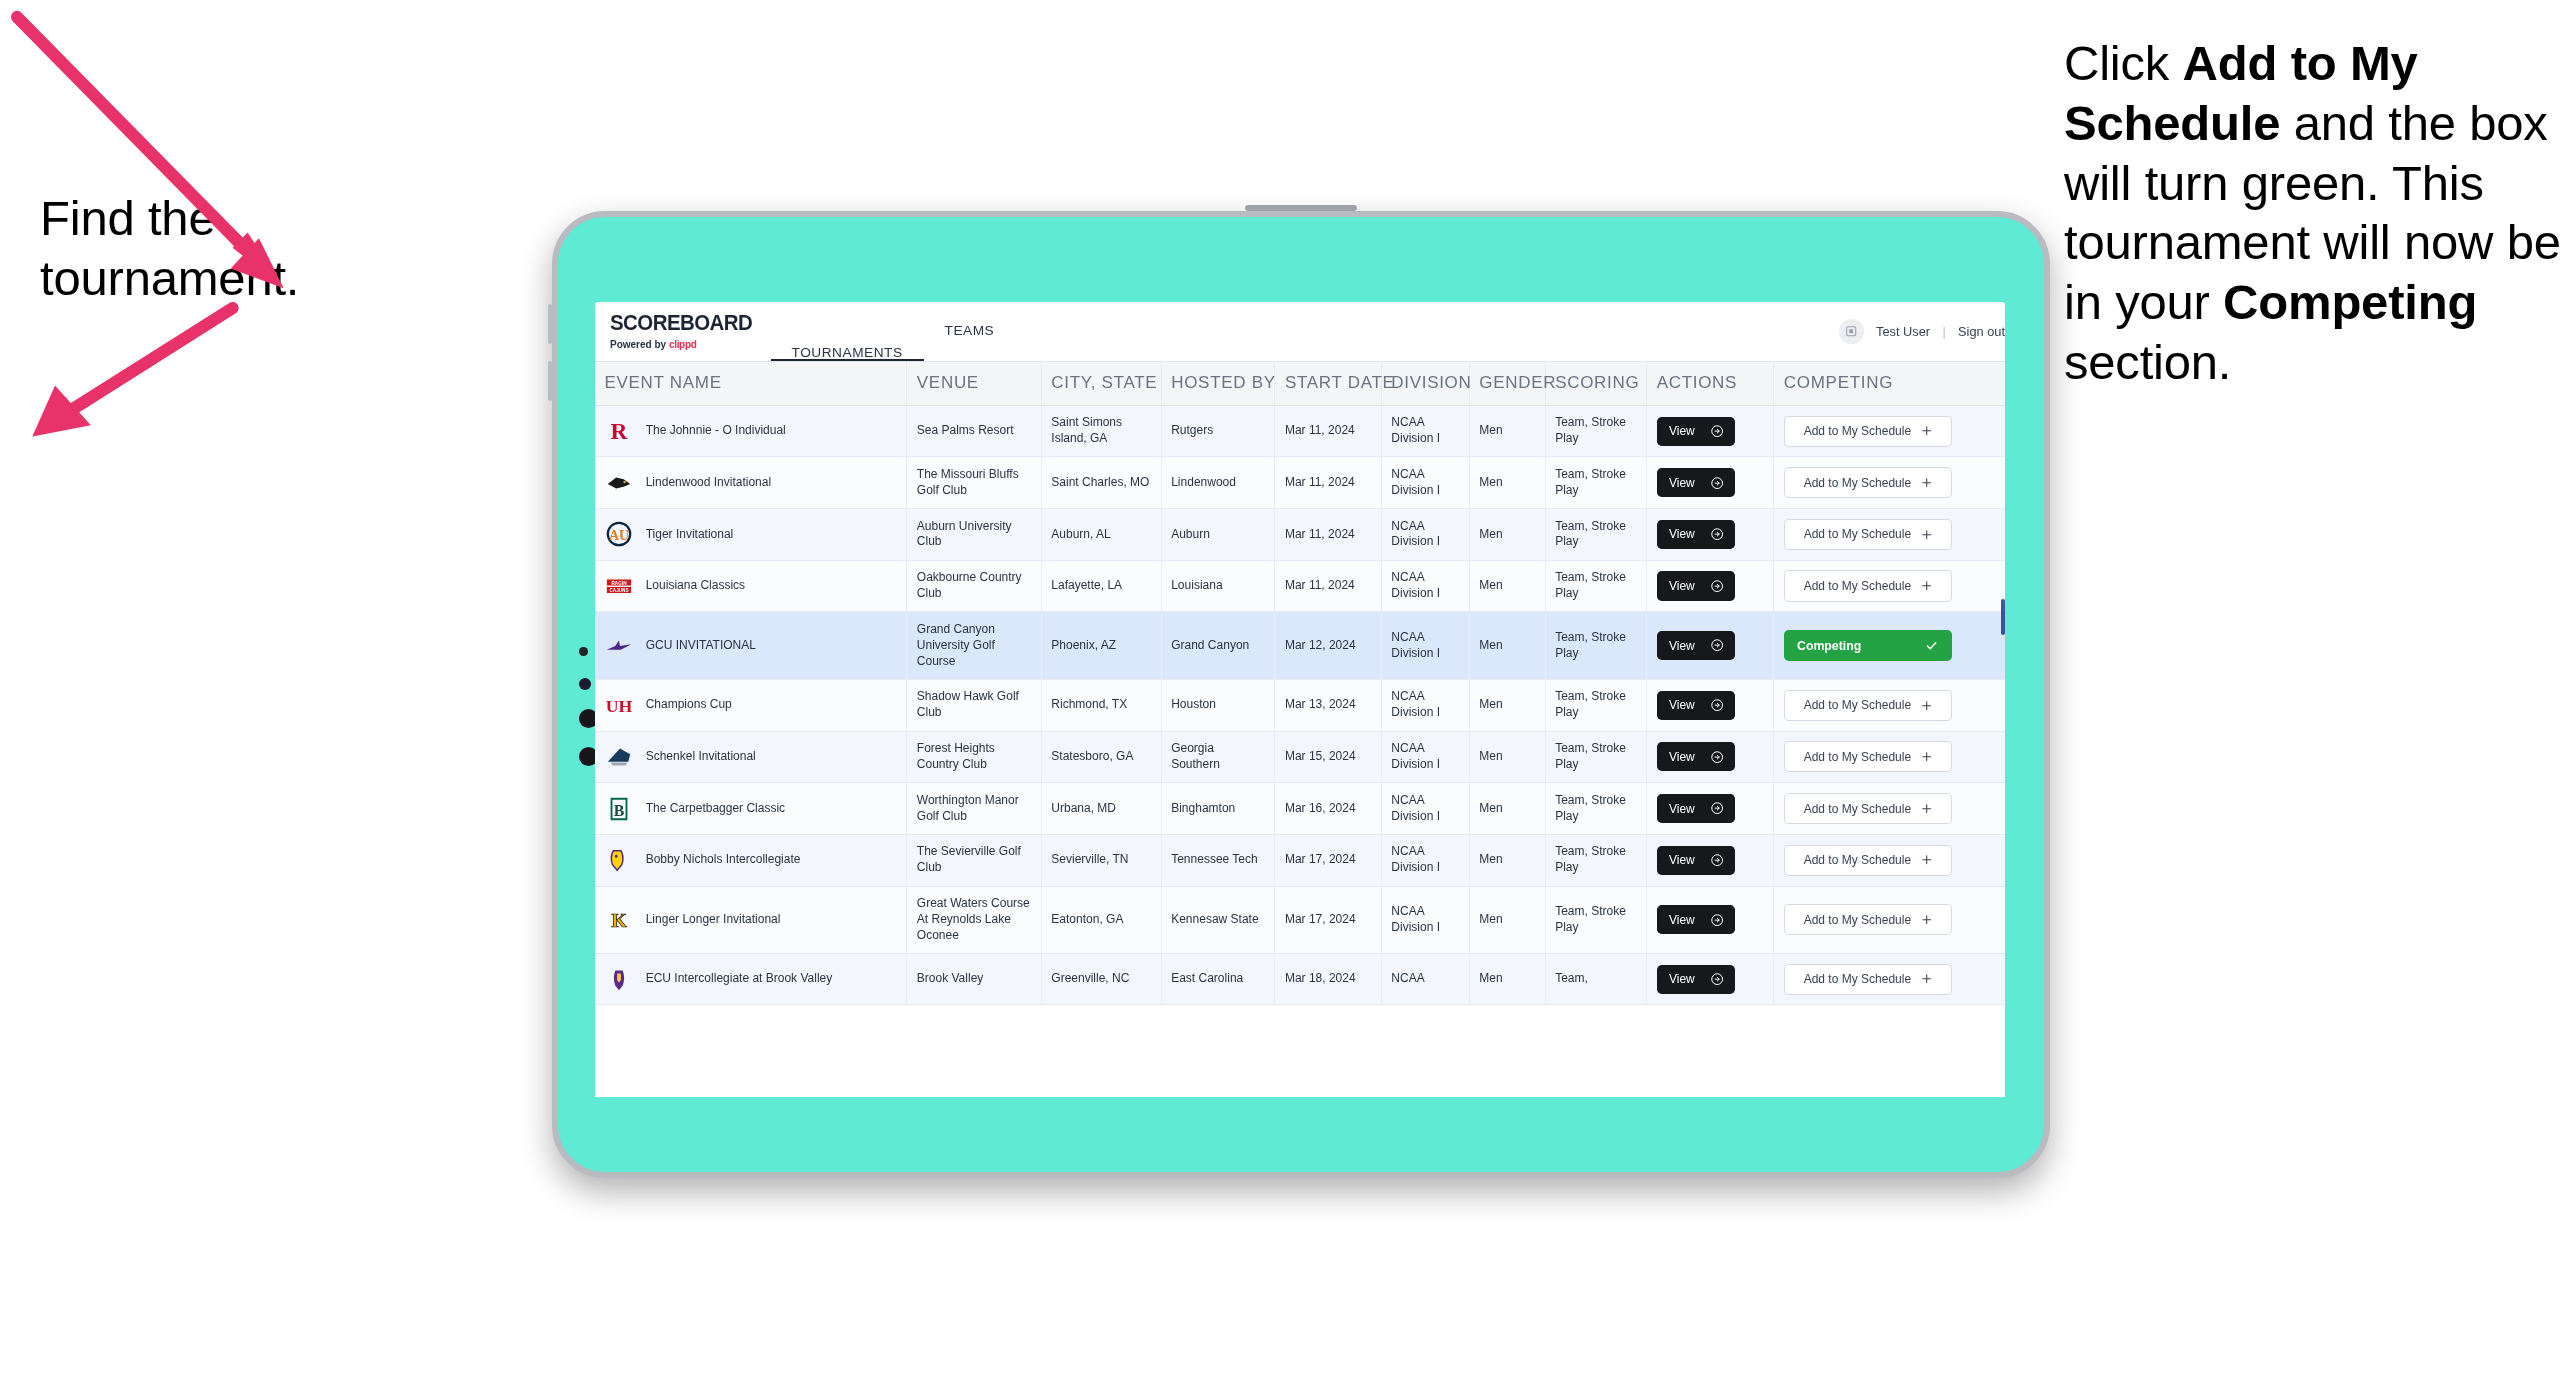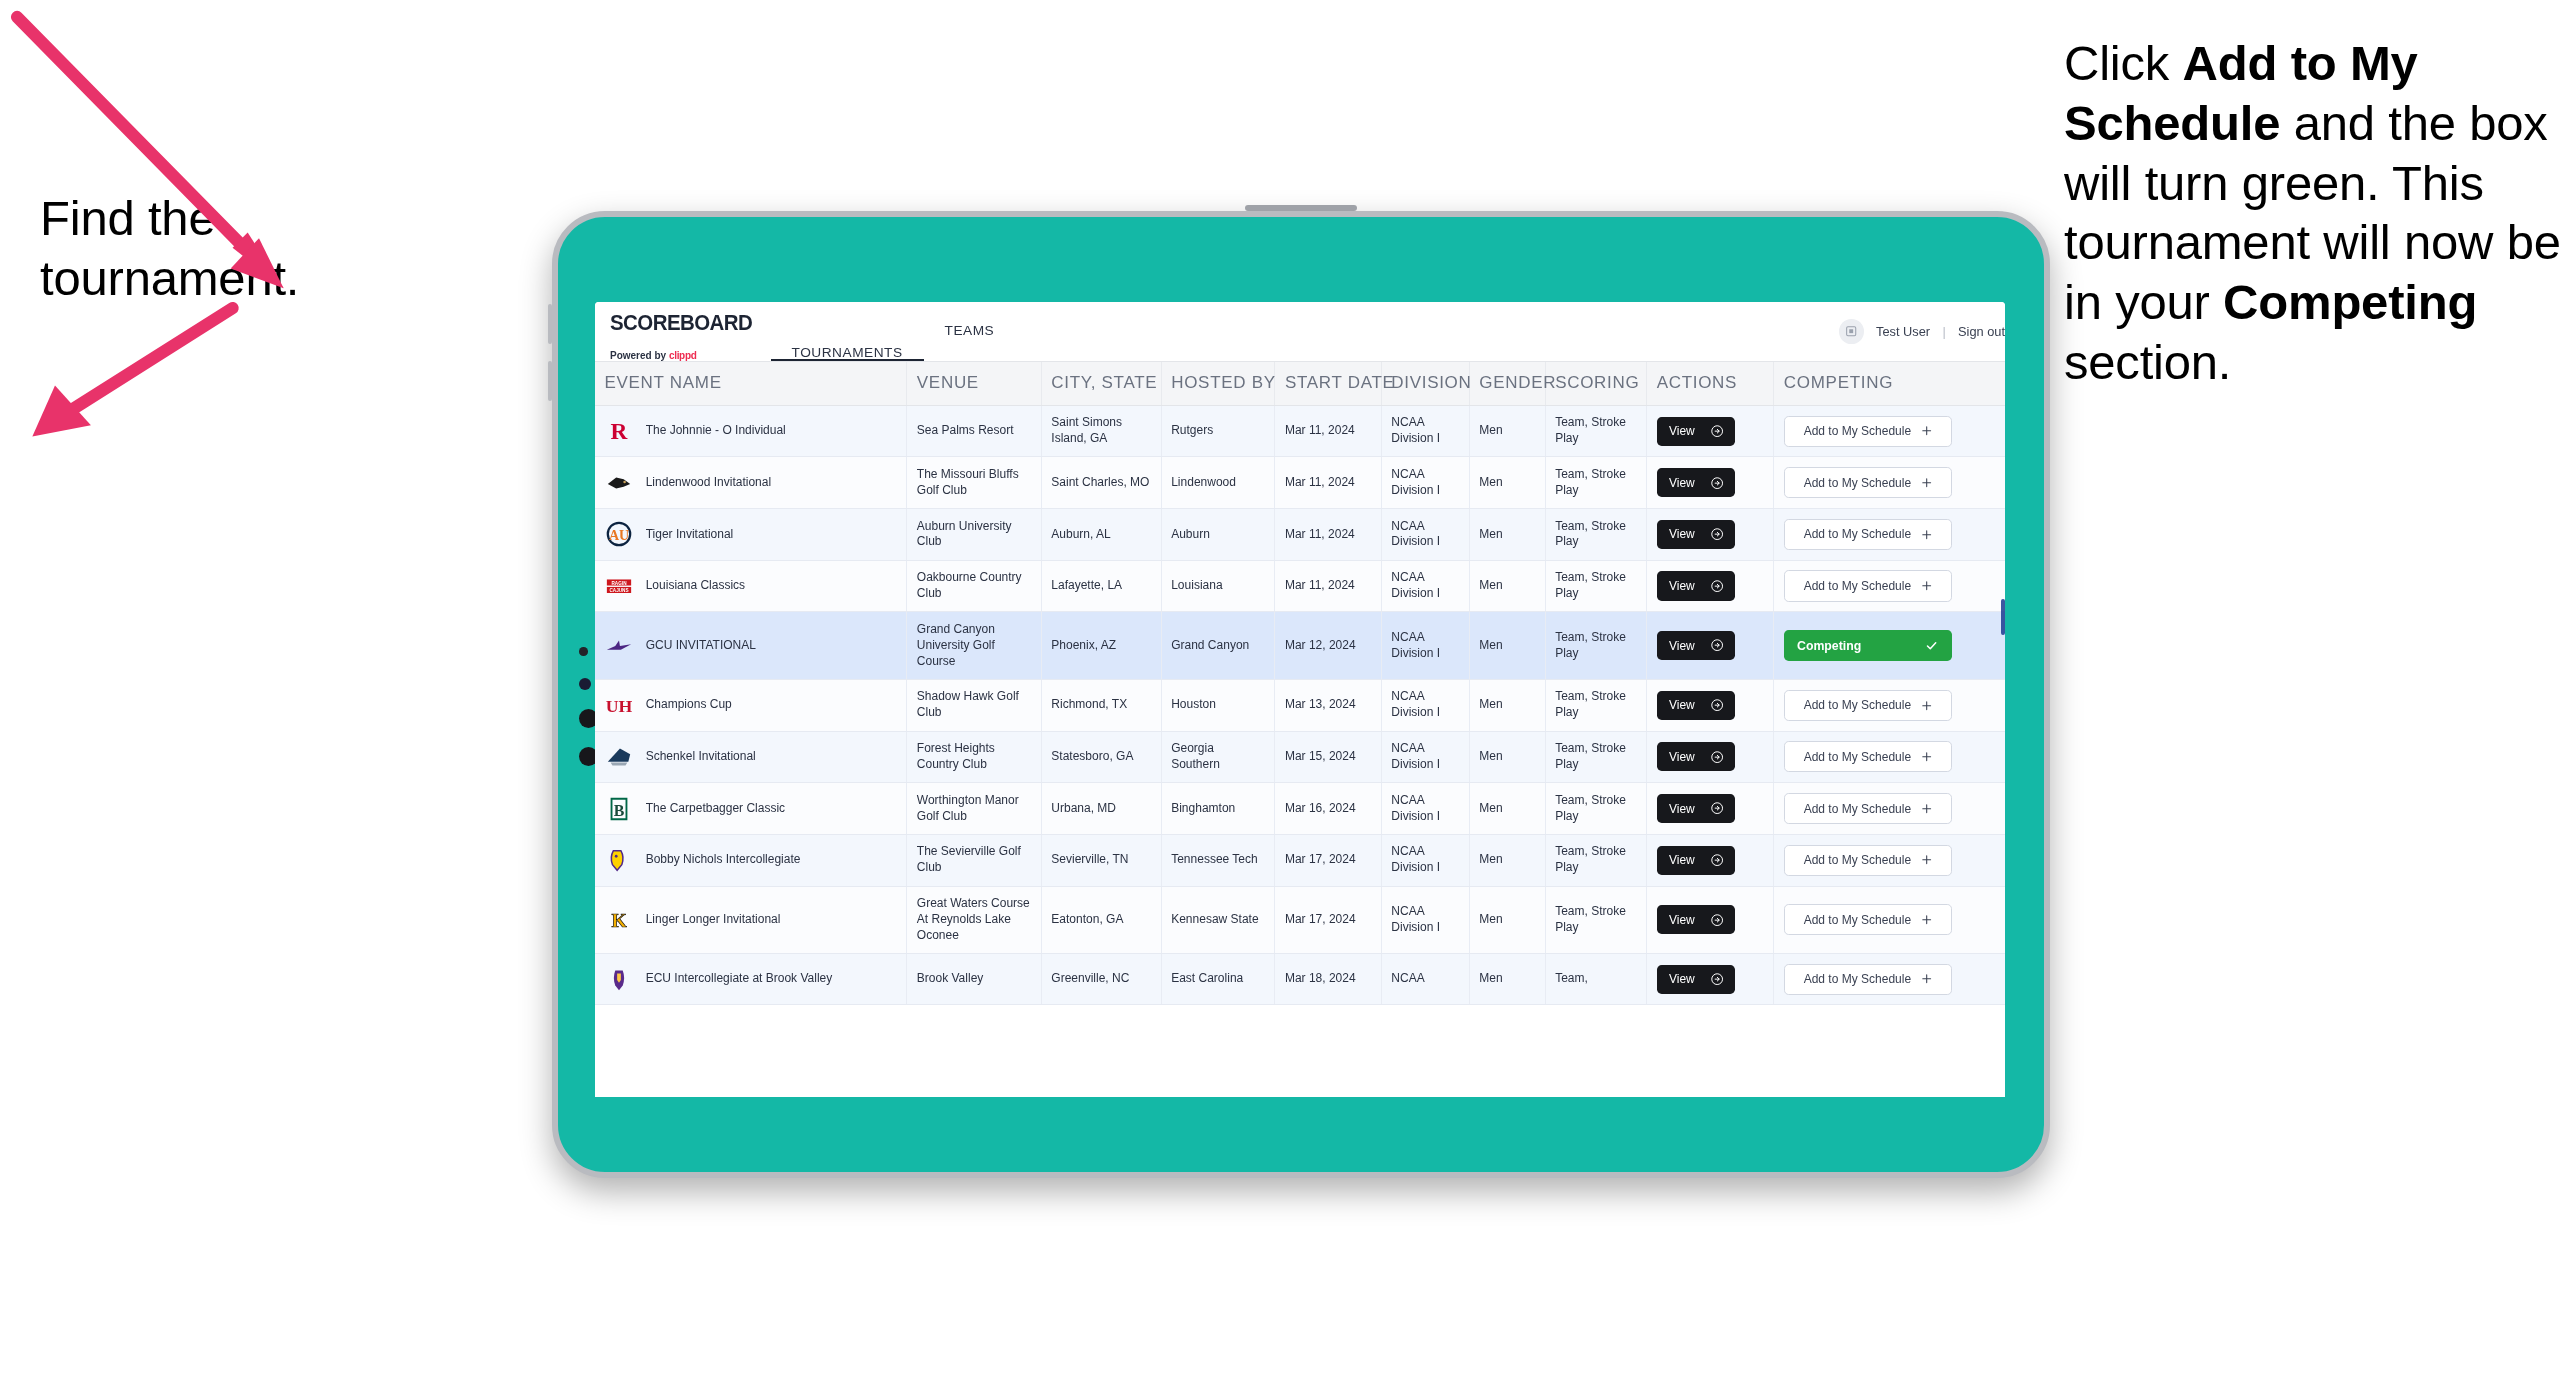--- a/index.html
+++ b/index.html
@@ -27,21 +27,21 @@
   
   .arrow-svg { position: absolute; overflow: visible; pointer-events: none; }
   #arrow-left-wrap  { left: 312px;  top: 350px;  width: 312px; height: 293px; }
   #arrow-right-wrap { left: 1845px; top: 497px;  width: 246px; height: 170px; }
 
   
   .tablet {
     position: absolute;
     left: 552px; top: 211px;
     width: 1498px; height: 967px;
-    background: #14b8a6;
+    background: #5eead4;
     border-radius: 53px;
     border: 6.6px solid #b9bbc0;
     box-shadow: 0 13.2px 32px rgba(0,0,0,.30);
   }
   .tablet::before { 
     content: ""; position: absolute; left: 50%; top: -12.3px;
     transform: translateX(-50%);
     width: 112px; height: 6.6px; background: #9fa2a8; border-radius: 3.8px;
   }
   .side-btn {
@@ -72,21 +72,21 @@
     border-bottom: 0.9px solid #e3e5e9;
     position: relative;
   }
   .brand { padding: 9.5px 0 0 15px; width: 151px; flex: none; }
   .brand-title {
     font-size: 22px; font-weight: 700; color: #1d2433;
     letter-spacing: -0.6px; line-height: 1; font-stretch: condensed;
     font-family: "Liberation Sans Narrow", "Liberation Sans", sans-serif;
     transform: scaleX(0.93); transform-origin: left center;
   }
-  .brand-sub { font-size: 10px; color: #2b3243; margin-top: 16px; font-weight: 600; }
+  .brand-sub { font-size: 10px; color: #2b3243; margin-top: 5px; font-weight: 600; }
   .brand-sub .clippd { color: #ee2b50; font-weight: 800; letter-spacing: -0.3px; }
 
   .navtabs { display: flex; align-items: stretch; margin-left: 24.6px; }
   .navtab {
     display: flex; align-items: center; padding: 0 21px;
     font-size: 13.7px; letter-spacing: 0.5px; color: #2b3243;
     cursor: pointer; border-bottom: 2.8px solid transparent;
   }
   .navtab.active { border-bottom-color: #1d2433; font-weight: 500; margin-top: 44px; }
 

